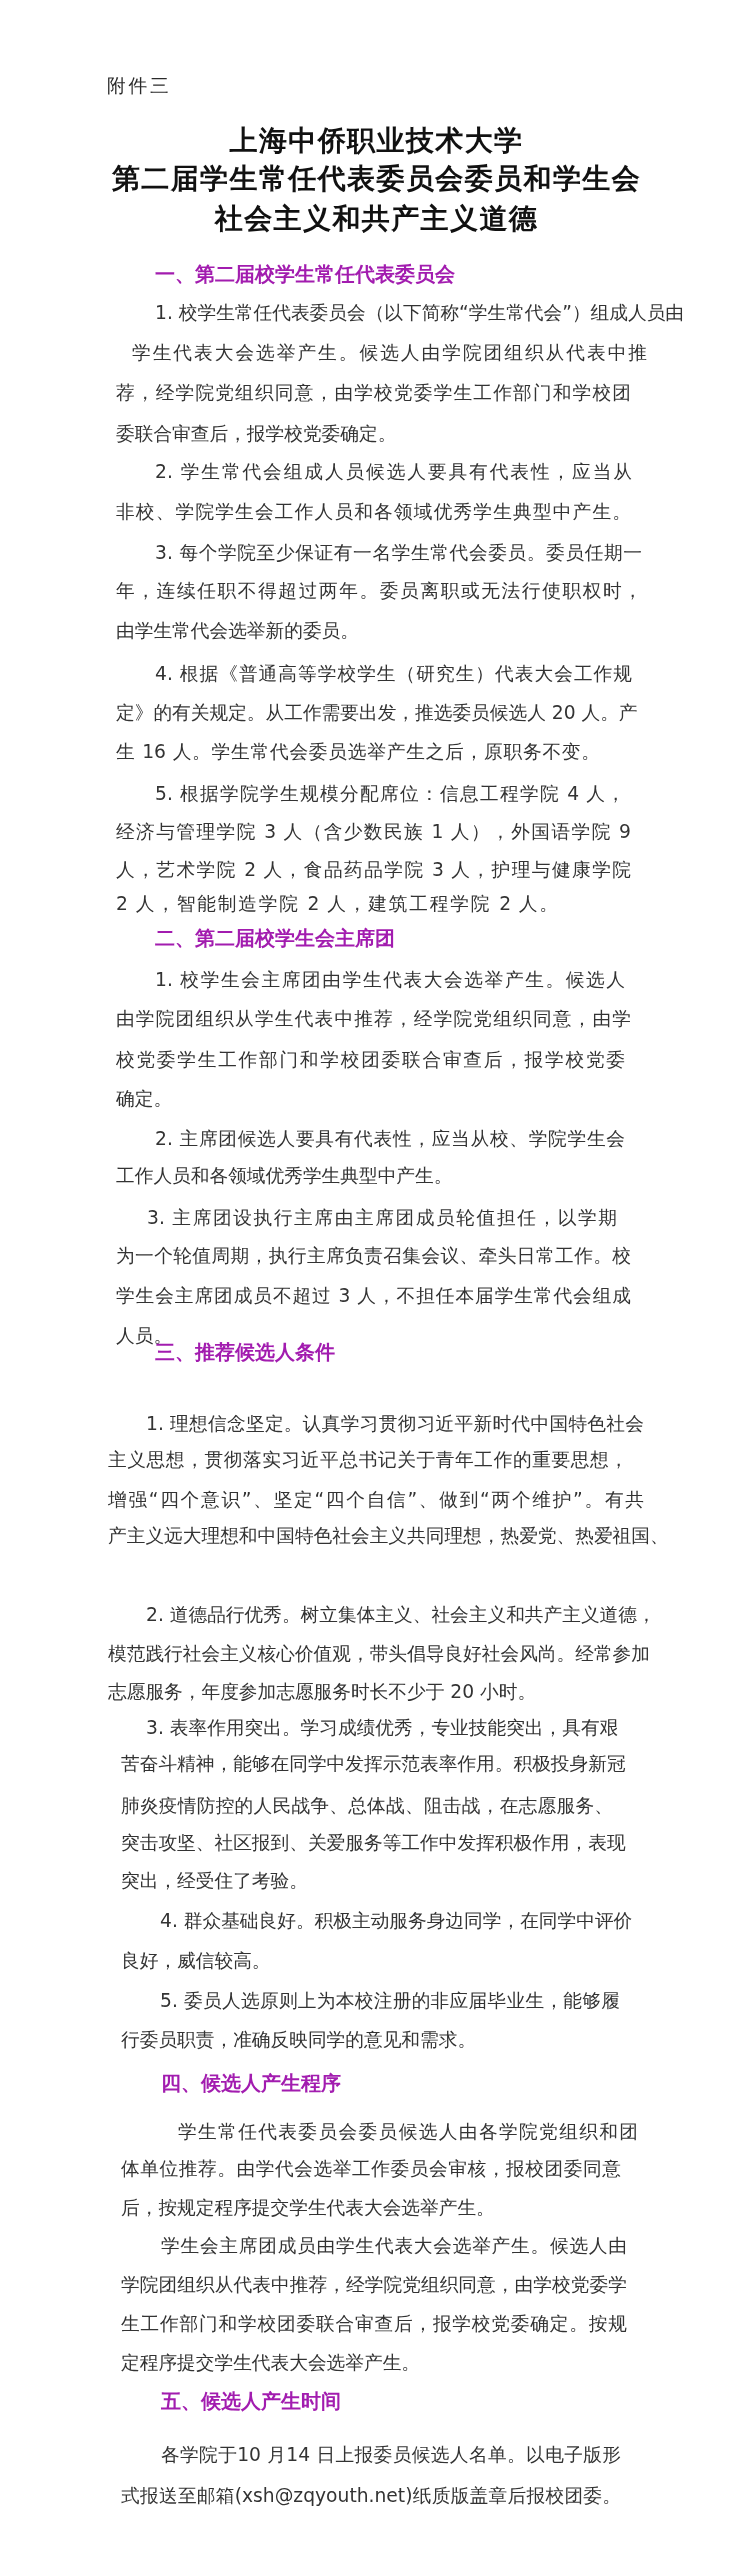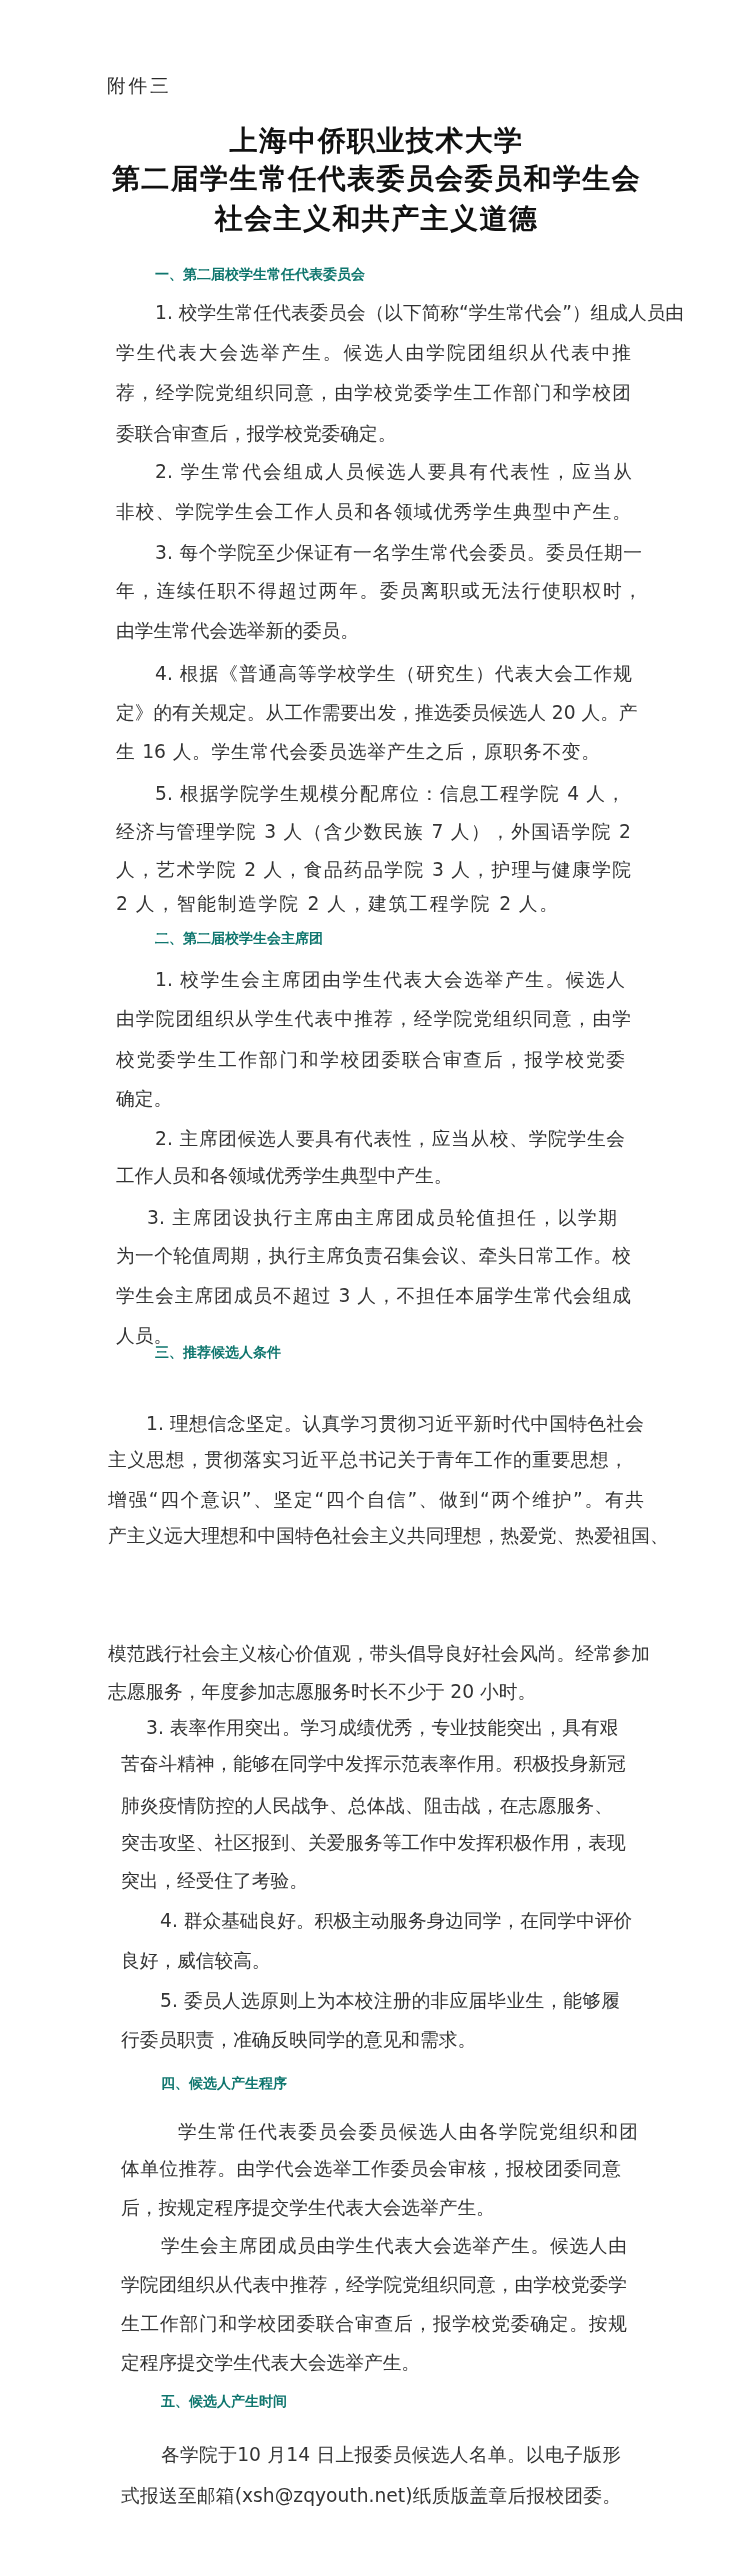--- a/index.html
+++ b/index.html
@@ -1,69 +1,70 @@
 <!DOCTYPE html>
 <html style="font-size:11px"><head>
 <meta charset="utf-8">
 <style>
   html, body { margin: 0; padding: 0; background: #ffffff; }
   body { width: 746px; height: 2576px; position: relative; overflow: hidden; }
   .page { position: absolute; left: 0; top: 0; width: 746px; height: 2576px; background: #fff; }
   .attach { position: absolute; left: 107px; top: 75px; font-family: "DejaVu Sans", sans-serif; font-size: 18.7px; color: #2a2a2a; letter-spacing: 2.8px; line-height: 21px; }
   .title { position: absolute; left: 111px; width: 531px; text-align: center; font-family: "DejaVu Serif", serif; font-weight: bold; font-size: 28px; color: #111; line-height: 33px; letter-spacing: 1.4px; }
-  .h { position: absolute; font-family: Liberation Sans, sans-serif; font-weight: bold; font-size: 14px; color: #0f766e; line-height: 25px; white-space: nowrap; }
+  .h { position: absolute; font-family: Liberation Sans, sans-serif; font-weight: bold; font-size: 20px; color: #a21caf; line-height: 25px; white-space: nowrap; }
   .ln { position: absolute; font-family: "DejaVu Sans", sans-serif; font-size: 18.7px; color: #333; line-height: 23.5px; white-space: nowrap; text-align: justify; text-align-last: justify; }
   .ln.last { text-align-last: left; }
 </style>
 </head>
 <body>
 
 <div class="page">
 
   <div class="attach">附件三</div>
 
   <div class="title" style="top:124px">上海中侨职业技术大学</div>
   <div class="title" style="top:162px">第二届学生常任代表委员会委员和学生会</div>
   <div class="title" style="top:202px">社会主义和共产主义道德</div>
 
   <div class="h" style="left:155px;top:262px">一、第二届校学生常任代表委员会</div>
   <div class="ln" style="left:155px;top:301px;width:477px">1. 校学生常任代表委员会（以下简称“学生常代会”）组成人员由</div>
-  <div class="ln" style="left:116px;top:341px;width:515px">学生代表大会选举产生。候选人由学院团组织从代表中推</div>
+  <div class="ln" style="left:132px;top:341px;width:515px">学生代表大会选举产生。候选人由学院团组织从代表中推</div>
   <div class="ln" style="left:116px;top:381px;width:515px">荐，经学院党组织同意，由学校党委学生工作部门和学校团</div>
   <div class="ln last" style="left:116px;top:422px;width:515px">委联合审查后，报学校党委确定。</div>
   <div class="ln" style="left:155px;top:460px;width:477px">2. 学生常代会组成人员候选人要具有代表性，应当从</div>
   <div class="ln" style="left:116px;top:500px;width:515px">非校、学院学生会工作人员和各领域优秀学生典型中产生。</div>
   <div class="ln" style="left:155px;top:541px;width:487px">3. 每个学院至少保证有一名学生常代会委员。委员任期一</div>
   <div class="ln" style="left:116px;top:579px;width:526px">年，连续任职不得超过两年。委员离职或无法行使职权时，</div>
   <div class="ln last" style="left:116px;top:619px;width:515px">由学生常代会选举新的委员。</div>
   <div class="ln" style="left:155px;top:662px;width:477px">4. 根据《普通高等学校学生（研究生）代表大会工作规</div>
   <div class="ln" style="left:116px;top:701px;width:515px">定》的有关规定。从工作需要出发，推选委员候选人 20 人。产</div>
   <div class="ln" style="left:116px;top:740px;width:484px">生 16 人。学生常代会委员选举产生之后，原职务不变。</div>
   <div class="ln" style="left:155px;top:782px;width:470px">5. 根据学院学生规模分配席位：信息工程学院 4 人，</div>
-  <div class="ln" style="left:116px;top:820px;width:515px">经济与管理学院 3 人（含少数民族 7 人），外国语学院 2</div>
+  <div class="ln" style="left:116px;top:820px;width:515px">经济与管理学院 3 人（含少数民族 1 人），外国语学院 9</div>
   <div class="ln" style="left:116px;top:858px;width:515px">人，艺术学院 2 人，食品药品学院 3 人，护理与健康学院</div>
   <div class="ln" style="left:116px;top:892px;width:442px">2 人，智能制造学院 2 人，建筑工程学院 2 人。</div>
 
   <div class="h" style="left:155px;top:926px">二、第二届校学生会主席团</div>
   <div class="ln" style="left:155px;top:968px;width:470px">1. 校学生会主席团由学生代表大会选举产生。候选人</div>
   <div class="ln" style="left:116px;top:1007px;width:515px">由学院团组织从学生代表中推荐，经学院党组织同意，由学</div>
   <div class="ln" style="left:116px;top:1048px;width:509px">校党委学生工作部门和学校团委联合审查后，报学校党委</div>
   <div class="ln last" style="left:116px;top:1087px;width:515px">确定。</div>
   <div class="ln" style="left:155px;top:1127px;width:470px">2. 主席团候选人要具有代表性，应当从校、学院学生会</div>
   <div class="ln last" style="left:116px;top:1164px;width:515px">工作人员和各领域优秀学生典型中产生。</div>
   <div class="ln" style="left:147px;top:1206px;width:470px">3. 主席团设执行主席由主席团成员轮值担任，以学期</div>
   <div class="ln" style="left:116px;top:1244px;width:515px">为一个轮值周期，执行主席负责召集会议、牵头日常工作。校</div>
   <div class="ln" style="left:116px;top:1284px;width:515px">学生会主席团成员不超过 3 人，不担任本届学生常代会组成</div>
   <div class="ln last" style="left:116px;top:1324px;width:515px">人员。</div>
 
   <div class="h" style="left:155px;top:1340px">三、推荐候选人条件</div>
   <div class="ln" style="left:146px;top:1412px;width:498px">1. 理想信念坚定。认真学习贯彻习近平新时代中国特色社会</div>
   <div class="ln" style="left:108px;top:1448px;width:520px">主义思想，贯彻落实习近平总书记关于青年工作的重要思想，</div>
   <div class="ln" style="left:108px;top:1488px;width:536px">增强“四个意识”、坚定“四个自信”、做到“两个维护”。有共</div>
   <div class="ln" style="left:108px;top:1524px;width:536px">产主义远大理想和中国特色社会主义共同理想，热爱党、热爱祖国、</div>
+  <div class="ln" style="left:146px;top:1603px;width:489px">2. 道德品行优秀。树立集体主义、社会主义和共产主义道德，</div>
   <div class="ln" style="left:108px;top:1642px;width:536px">模范践行社会主义核心价值观，带头倡导良好社会风尚。经常参加</div>
   <div class="ln last" style="left:108px;top:1680px;width:536px">志愿服务，年度参加志愿服务时长不少于 20 小时。</div>
   <div class="ln" style="left:146px;top:1716px;width:468px">3. 表率作用突出。学习成绩优秀，专业技能突出，具有艰</div>
   <div class="ln" style="left:121px;top:1752px;width:499px">苦奋斗精神，能够在同学中发挥示范表率作用。积极投身新冠</div>
   <div class="ln" style="left:121px;top:1794px;width:492px">肺炎疫情防控的人民战争、总体战、阻击战，在志愿服务、</div>
   <div class="ln last" style="left:121px;top:1869px;width:499px">突出，经受住了考验。</div>
   <div class="ln" style="left:121px;top:1831px;width:499px">突击攻坚、社区报到、关爱服务等工作中发挥积极作用，表现</div>
   <div class="ln" style="left:160px;top:1909px;width:460px">4. 群众基础良好。积极主动服务身边同学，在同学中评价</div>
   <div class="ln last" style="left:121px;top:1949px;width:499px">良好，威信较高。</div>
   <div class="ln" style="left:160px;top:1989px;width:460px">5. 委员人选原则上为本校注册的非应届毕业生，能够履</div>

